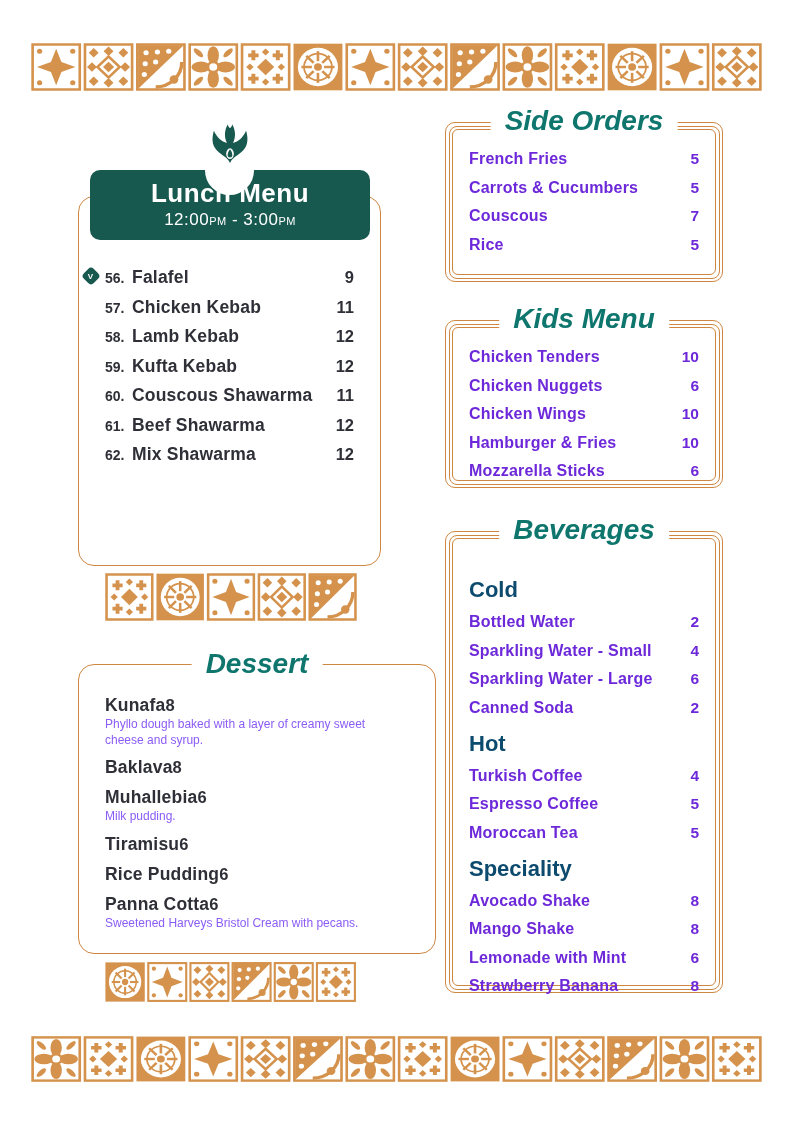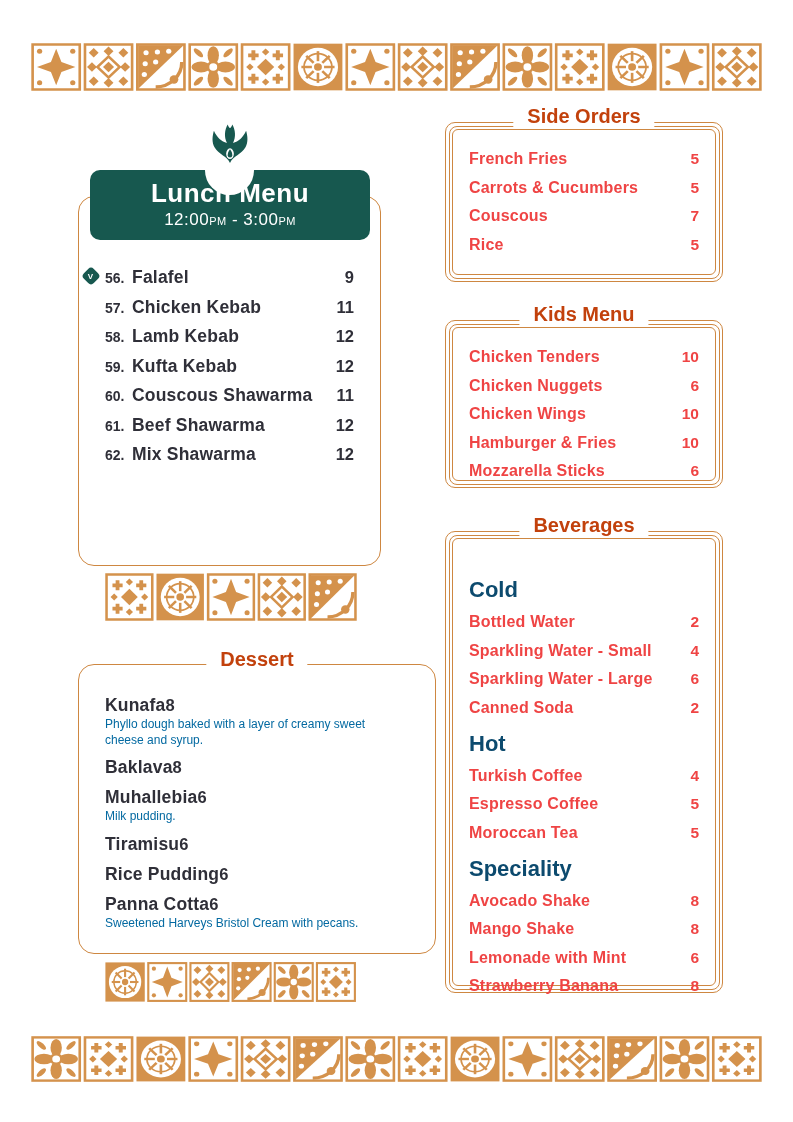--- a/index.html
+++ b/index.html
@@ -17,50 +17,50 @@
   #banner .btitle{font-size:26px;font-weight:bold;letter-spacing:.5px;line-height:1.05;}
   #banner .bhours{font-size:17px;margin-top:2px;letter-spacing:.5px;}
   #banner .bhours .sc{font-size:11px;letter-spacing:.5px;}
 
   .thinframe{position:absolute;border:1.6px solid #CE8741;border-radius:16px;background:#fff;box-sizing:border-box;}
   #sandwich-frame{left:78px;top:196px;width:303px;height:370px;z-index:1;padding:54px 26px 0 26px;}
   #dessert-frame{left:78px;top:664px;width:358px;height:290px;padding:30px 26px 0 26px;}
 
   .sec-title{font-size:28px;font-weight:bold;color:#CE8741;text-align:center;line-height:1.05;}
   .overlap-title{position:absolute;top:-17px;left:50%;transform:translateX(-50%);background:#fff;
-                 padding:0 14px;font-size:20px;font-weight:bold;color:#c2410c;white-space:nowrap;z-index:2;}
+                 padding:0 14px;font-size:28px;font-weight:bold;color:#0f766e;white-space:nowrap;z-index:2;font-style:italic;}
 
   .desc{margin-top:12px;font-size:12.8px;font-weight:bold;line-height:1.34;color:#1B6A5E;text-align:justify;}
 
   #sandwich-items{margin-top:16px;}
   .srow{position:relative;display:flex;align-items:baseline;margin-bottom:8.5px;color:#2F2F38;}
   .srow .num{font-size:14px;font-weight:bold;margin-right:5px;min-width:22px;}
   .srow .sname{font-size:17.5px;font-weight:bold;flex:1;letter-spacing:.2px;}
   .srow .sprice{font-size:16.5px;font-weight:bold;}
   .vbadge{position:absolute;left:-21px;top:2px;width:14px;height:14px;background:#17584F;border-radius:4px;
           transform:rotate(45deg);display:flex;align-items:center;justify-content:center;}
   .vbadge span{transform:rotate(-45deg);color:#fff;font-size:8px;font-weight:bold;}
 
   .drow{margin-bottom:9px;color:#2F2F38;}
   .drow .dhead{display:flex;align-items:baseline;}
   .drow .dname{font-size:17.5px;font-weight:bold;letter-spacing:.2px;}
   .drow .dprice{font-size:16.5px;font-weight:bold;}
-  .drow .ddesc{font-size:12px;line-height:1.3;color:#0369a1;margin-top:1px;width:92%;}
+  .drow .ddesc{font-size:12px;line-height:1.3;color:#8b5cf6;margin-top:1px;width:92%;}
 
   
   .fancybox{position:absolute;left:445px;width:278px;box-sizing:border-box;}
   .b1{border:1.6px solid #CE8741;border-radius:10px;padding:2.5px;height:100%;box-sizing:border-box;}
   .b2{border:1.2px solid #CE8741;border-radius:8px;padding:2.5px;height:100%;box-sizing:border-box;}
   .b3{border:1.2px solid #CE8741;border-radius:6px;height:100%;box-sizing:border-box;padding:20px 16px 0 16px;}
   #side-orders-box{top:122px;height:160px;}
   #kids-menu-box{top:320px;height:168px;}
   #beverages-box{top:531px;height:462px;}
   #beverages-box .b3{padding-top:16px;}
 
-  .prow{display:flex;justify-content:space-between;align-items:flex-end;margin-bottom:10.5px;color:#ef4444;}
+  .prow{display:flex;justify-content:space-between;align-items:flex-end;margin-bottom:10.5px;color:#6d28d9;}
   .prow .pname{font-size:16px;font-weight:bold;letter-spacing:.2px;}
   .prow .pprice{font-size:15.5px;font-weight:bold;}
 
   .bgroup-head{font-size:22px;font-weight:bold;color:#0c4a6e;margin:22px 0 10px 0;}
   .bgroup-head.later{margin-top:14px;}
 
   [data-name]{}
 </style>
 </head>
 <body>

